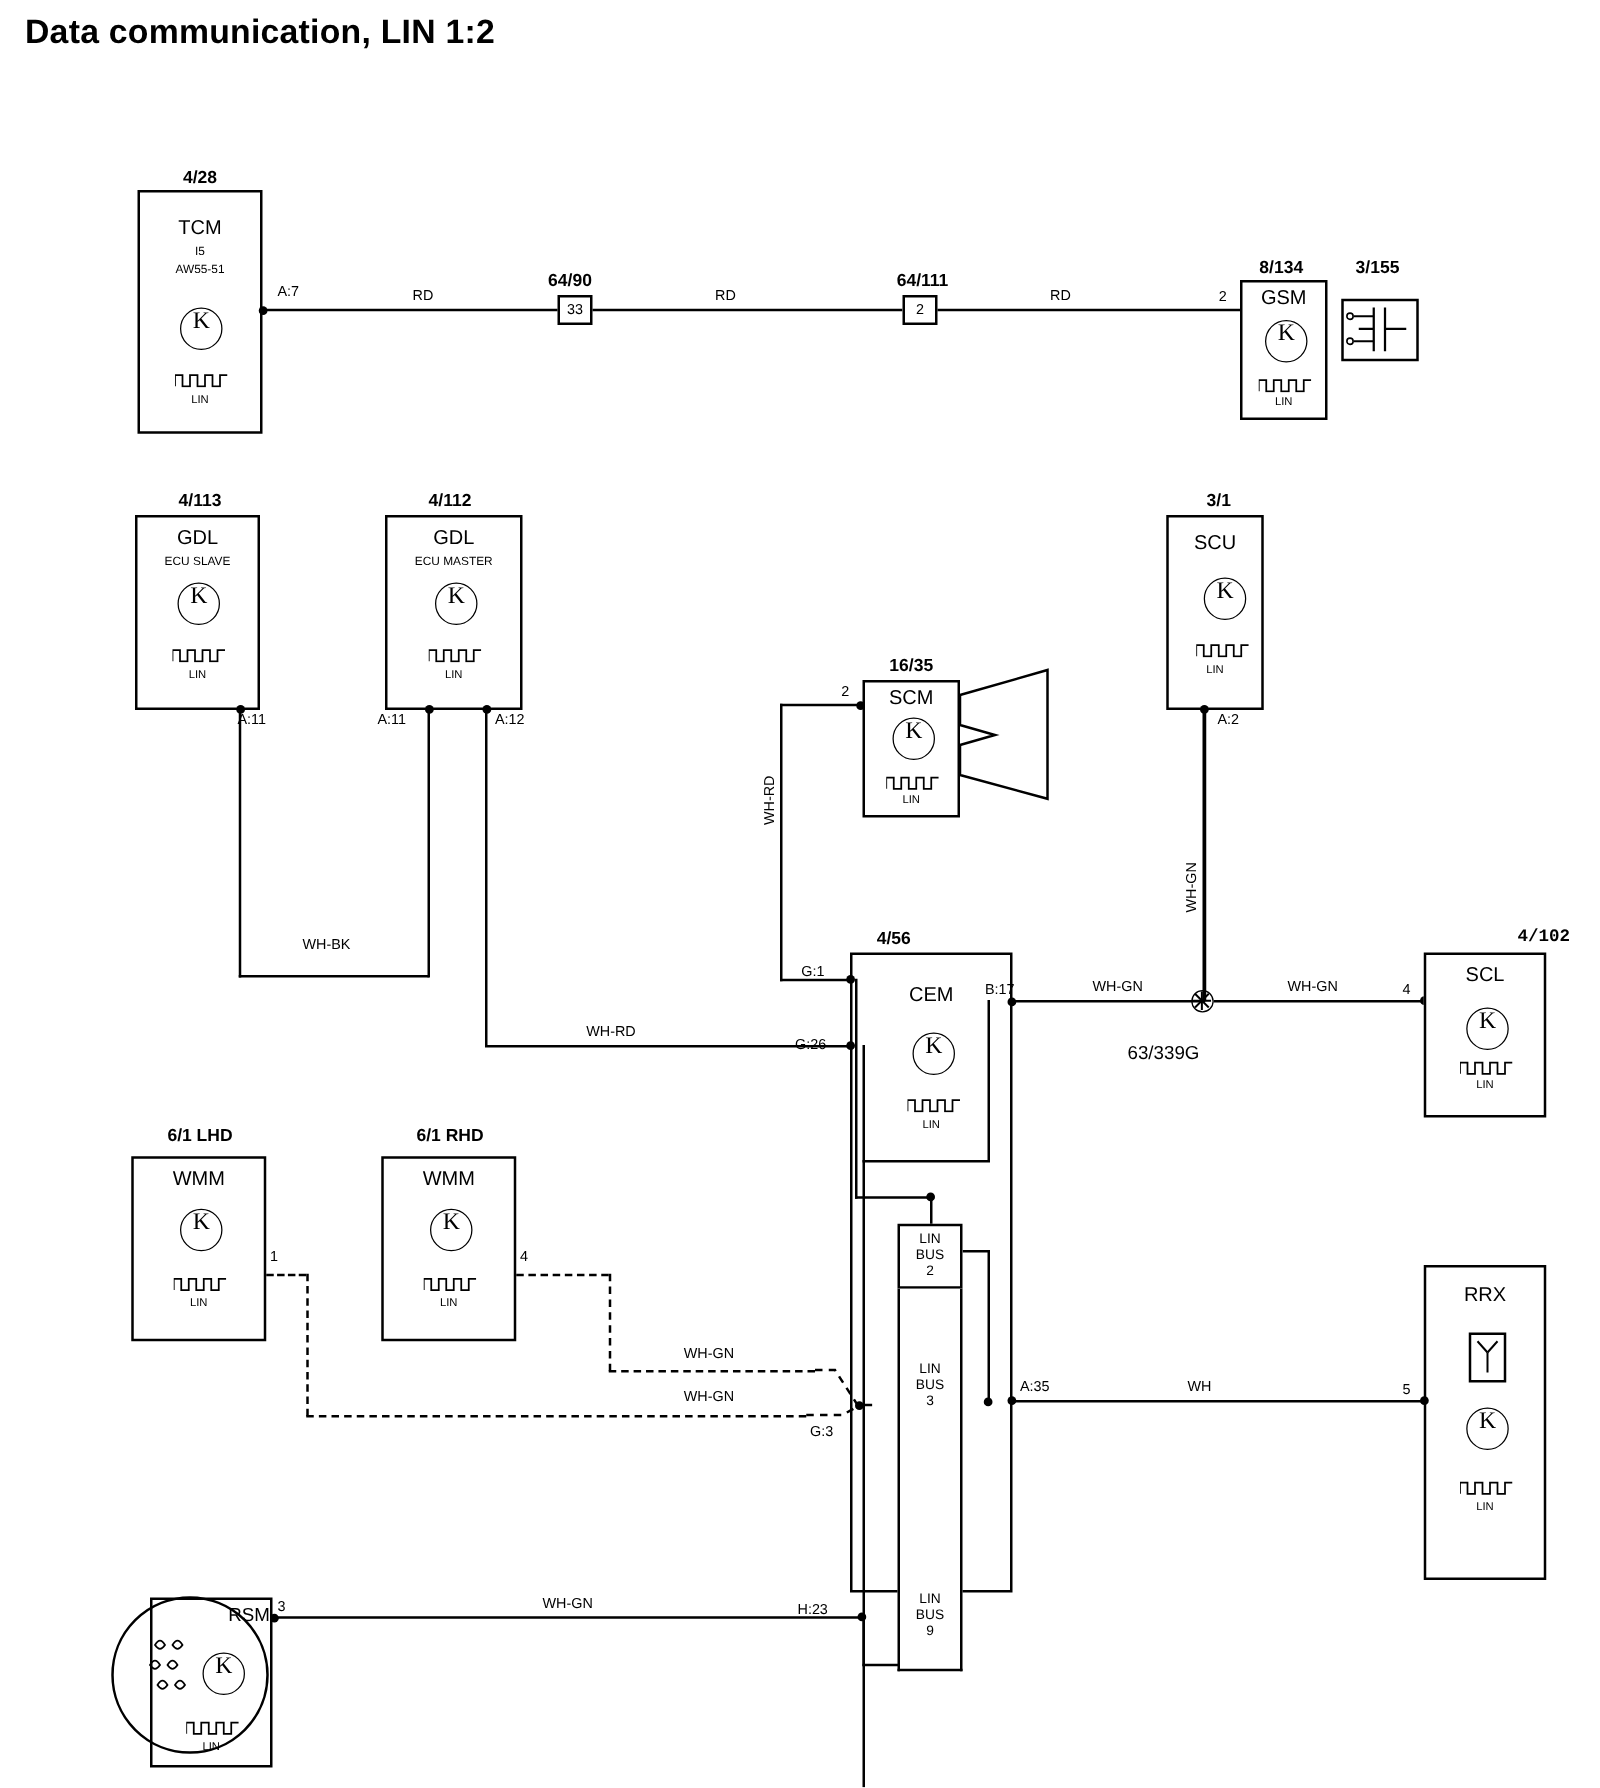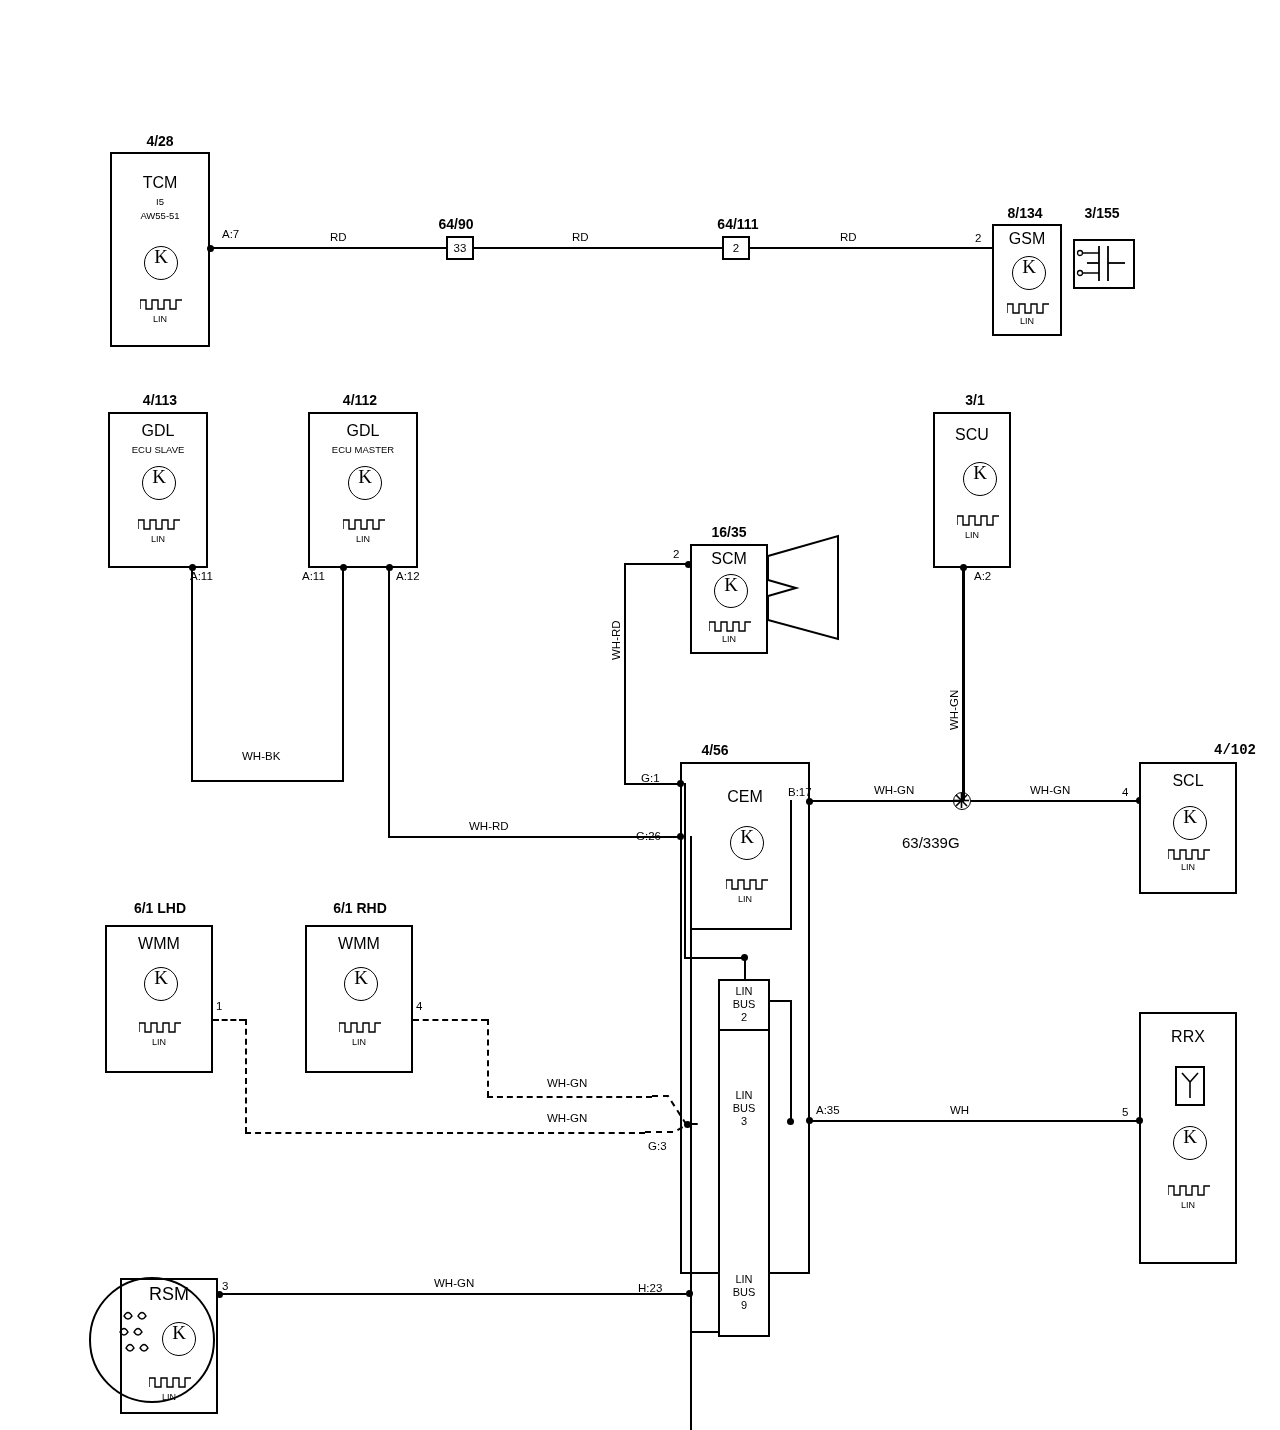--- a/index.html
+++ b/index.html
@@ -41,20 +41,21 @@
 
   .ground { position:absolute; width:18px; height:18px; border:1.6px solid #000; border-radius:50%; box-sizing:border-box; }
 
   .linbus { position:absolute; border:2px solid #000; background:#fff; box-sizing:border-box; text-align:center; font-size:11px; line-height:13px; padding-top:4px; }
 </style>
 </head>
 <body>
 
 <div id="page">
 
+  <div class="title">Data communication, LIN 1:2</div>
 
   <div class="box-label" style="left:105px; top:133px; width:110px;">4/28</div>
   <div class="box" style="left:110px; top:152px; width:100px; height:195px;">
     <div class="name" style="top:20px;">TCM</div>
     <div class="sub" style="top:42px;">I5</div>
     <div class="sub" style="top:56px;">AW55-51</div>
     <div class="kcirc" style="left:32px; top:92px;">
         <span>K</span>
       </div>
     <svg class="wave" style="left:28px; top:142px;" viewBox="0 0 42 14">
@@ -337,21 +338,21 @@
     <div class="lin-label" style="top:186px;">LIN</div>
   </div>
   <div class="pin" style="left:1122px; top:1106px;">5</div>
   <div class="dot" style="left:1136px; top:1117px;"></div>
 
   <div class="w wh" style="left:808px; top:1120px; width:332px;"></div>
   <div class="wlab" style="left:948px; top:1104px;">WH</div>
 
   <div class="box-label" style="left:148px; top:1310px; width:84px;">7/149</div>
   <div class="box" style="left:120px; top:1278px; width:98px; height:136px;">
-    <div class="name" style="top:4px; font-size:18px;">RSM</div>
+    <div class="name" style="top:4px; font-size:15px;text-align:right;">RSM</div>
     <div class="kcirc" style="left:40px; top:42px;">
         <span>K</span>
       </div>
     <svg class="wave" style="left:27px; top:94px;" viewBox="0 0 42 14">
       <polyline points="0,13 0,4 6,4 6,13 12,13 12,4 18,4 18,13 24,13 24,4 30,4 30,13 36,13 36,4 42,4" fill="none" stroke="#000" stroke-width="1.4"></polyline>
     </svg>
     <div class="lin-label" style="top:112px;">LIN</div>
   </div>
 
   <svg style="position:absolute; left:88px; top:1272px;" width="128" height="136" viewBox="0 0 128 136">

